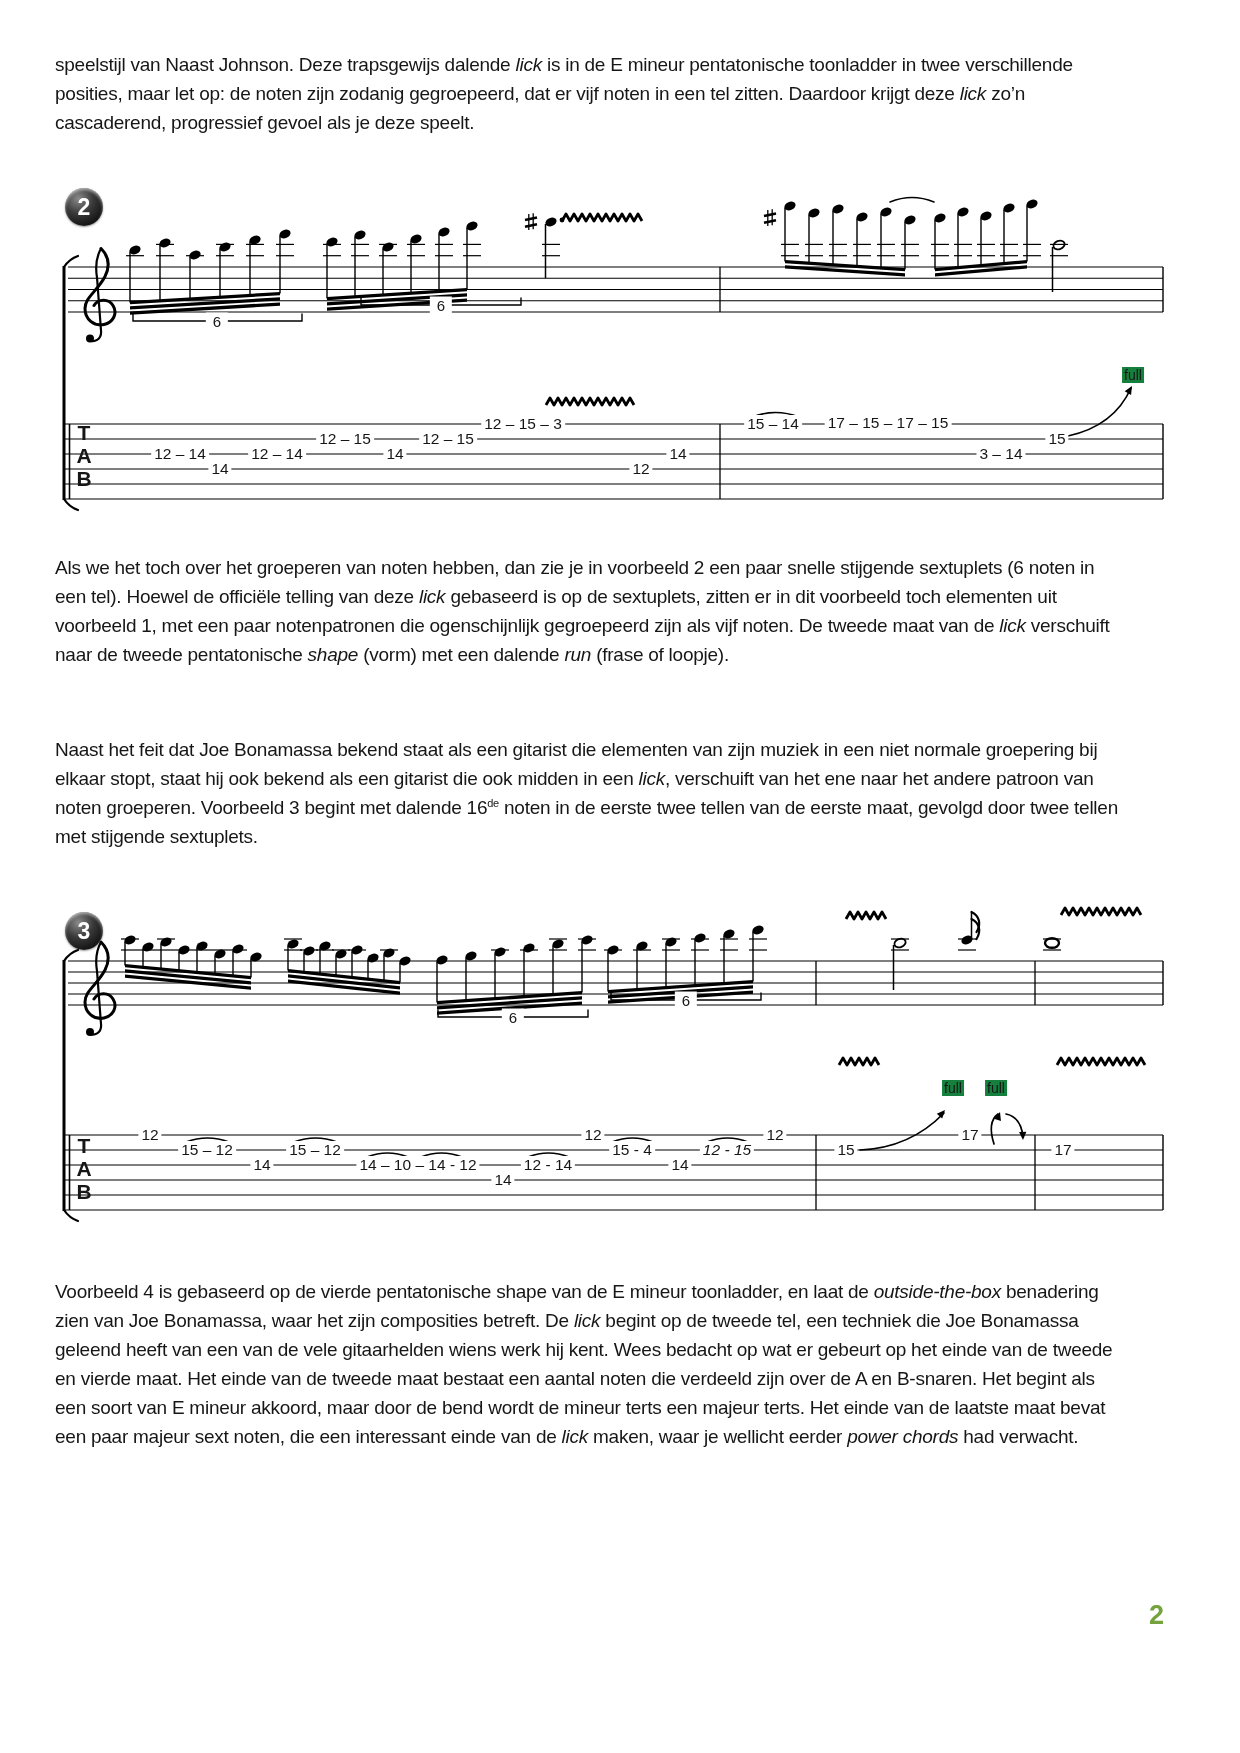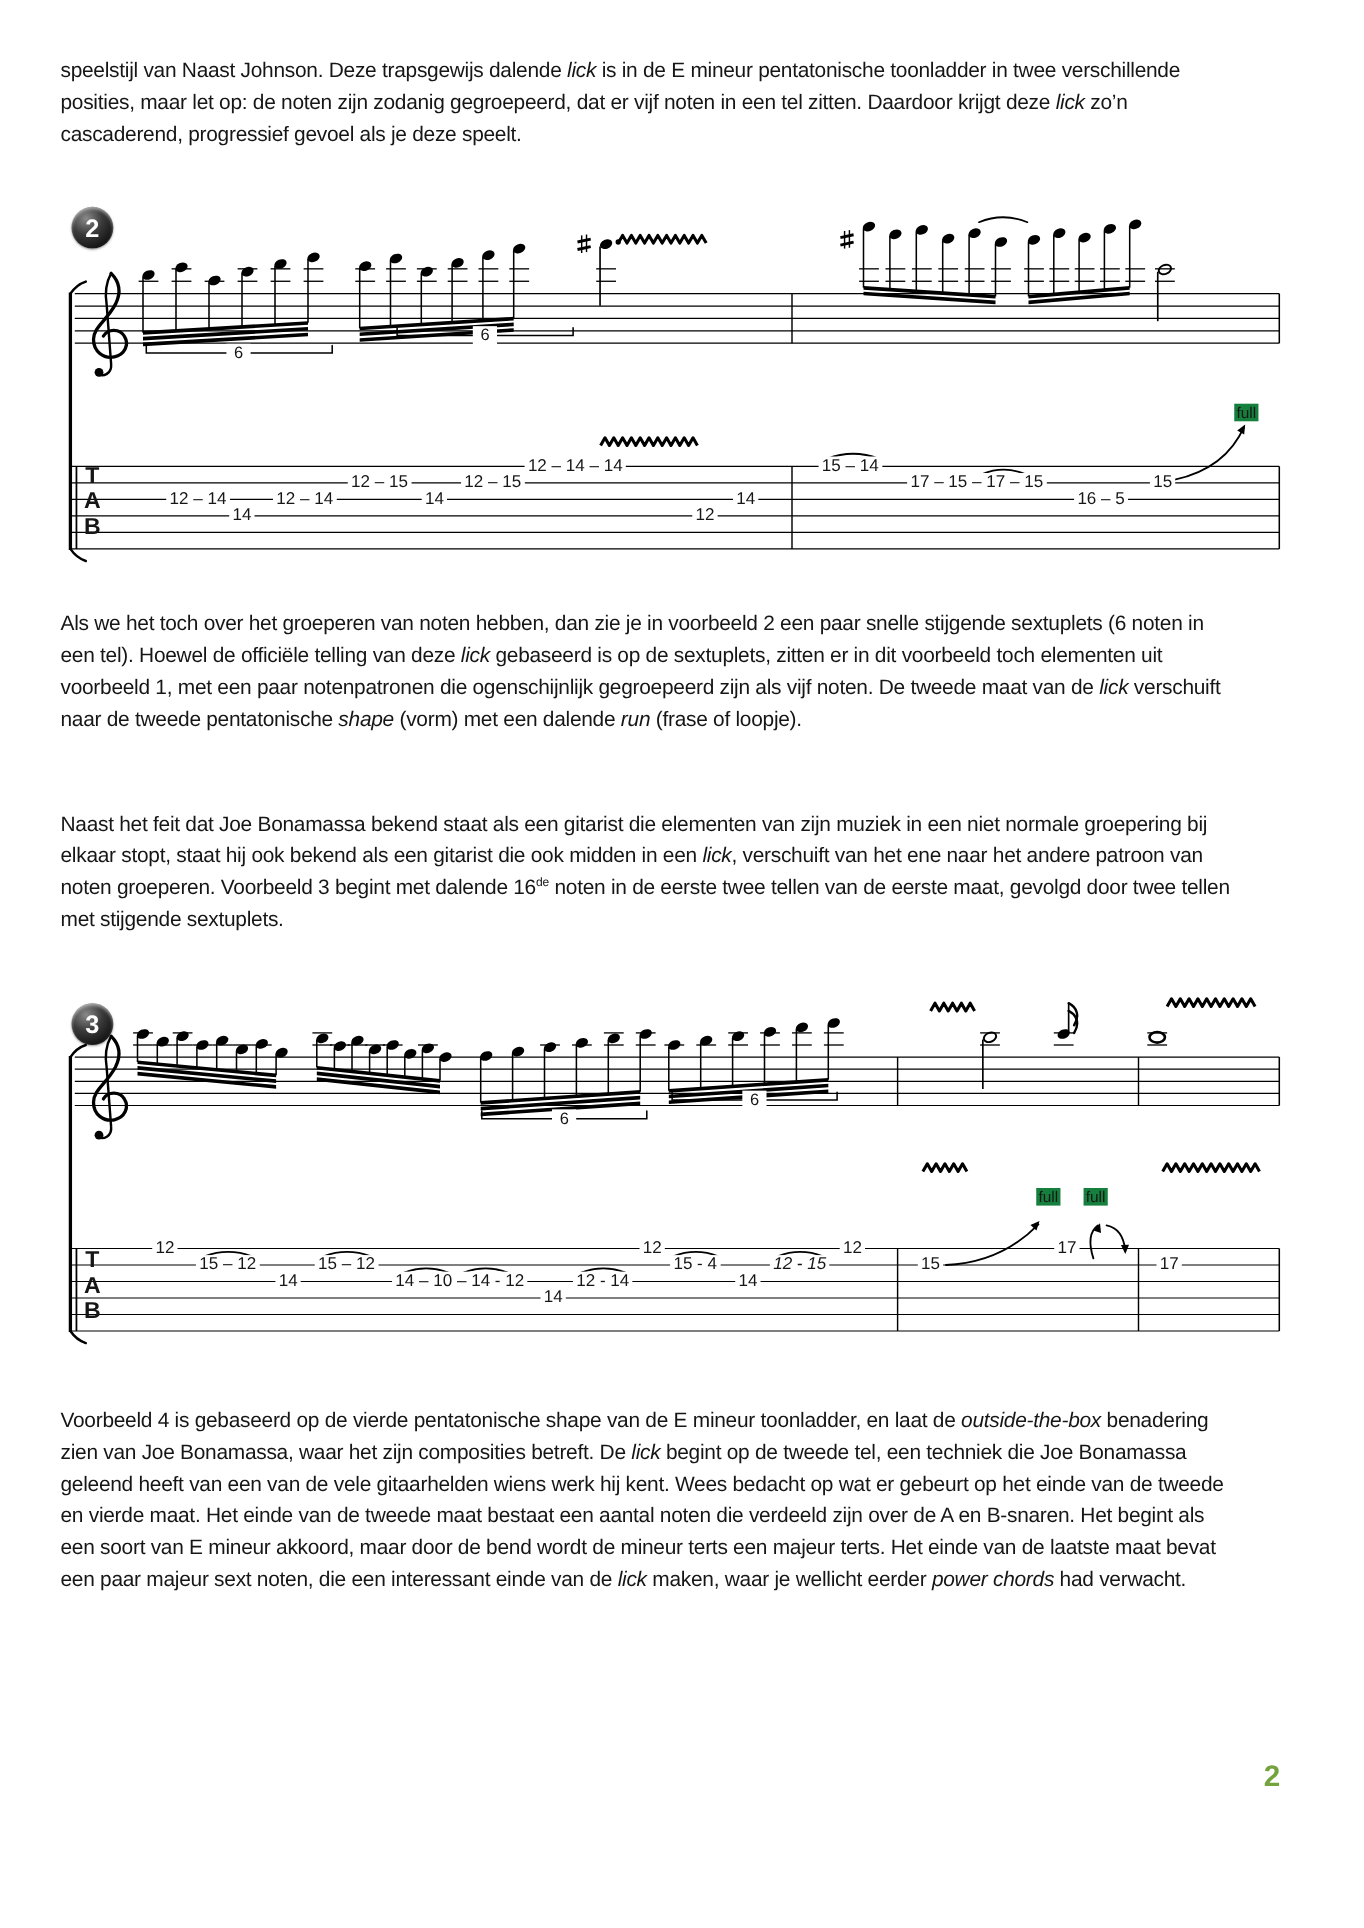--- a/index.html
+++ b/index.html
@@ -185,31 +185,31 @@
       </svg>
     <div class="badge" style="left:65px;top:28px">
       <span>2</span>
     </div>
   <span class="tabletter" style="left: 84px; top: 273px;">T</span>
       <span class="tabletter" style="left: 84px; top: 296px;">A</span>
       <span class="tabletter" style="left: 84px; top: 319px;">B</span>
       <span class="tuplet" style="left: 217px; top: 161px;">6</span>
       <span class="tuplet" style="left: 441px; top: 145px;">6</span>
       <span class="bendlabel" style="left: 1133px; top: 215px;">full</span>
-      <span class="tabnum" style="left: 523px; top: 264px;">12 – 14 – 14</span>
+      <span class="tabnum" style="left: 523px; top: 264px;">12 – 15 – 3</span>
       <span class="tabnum" style="left: 773px; top: 264px;">15 – 14</span>
       <span class="tabnum" style="left: 345px; top: 279px;">12 – 15</span>
       <span class="tabnum" style="left: 448px; top: 279px;">12 – 15</span>
-      <span class="tabnum" style="left: 888px; top: 279px;">17 – 15 – 17 – 15</span>
+      <span class="tabnum" style="left: 888px; top: 263px;">17 – 15 – 17 – 15</span>
       <span class="tabnum" style="left: 1057px; top: 279px;">15</span>
       <span class="tabnum" style="left: 180px; top: 294px;">12 – 14</span>
       <span class="tabnum" style="left: 277px; top: 294px;">12 – 14</span>
       <span class="tabnum" style="left: 395px; top: 294px;">14</span>
       <span class="tabnum" style="left: 678px; top: 294px;">14</span>
-      <span class="tabnum" style="left: 1001px; top: 294px;">16 – 5</span>
+      <span class="tabnum" style="left: 1001px; top: 294px;">3 – 14</span>
       <span class="tabnum" style="left: 220px; top: 309px;">14</span>
       <span class="tabnum" style="left: 641px; top: 309px;">12</span>
     </section>
 
   <p class="para" style="top:553px"><span>Als we het toch over het groeperen van noten hebben, dan zie je in voorbeeld 2 een paar snelle stijgende sextuplets (6 noten in een tel). Hoewel de officiële telling van deze </span><i>lick</i><span> gebaseerd is op de sextuplets, zitten er in dit voorbeeld toch elementen uit voorbeeld 1, met een paar notenpatronen die ogenschijnlijk gegroepeerd zijn als vijf noten. De tweede maat van de </span><i>lick</i><span> verschuift naar de tweede pentatonische </span><i>shape</i><span> (vorm) met een dalende </span><i>run</i><span> (frase of loopje).</span></p>
   <p class="para" style="top:735px"><span>Naast het feit dat Joe Bonamassa bekend staat als een gitarist die elementen van zijn muziek in een niet normale groepering bij elkaar stopt, staat hij ook bekend als een gitarist die ook midden in een </span><i>lick</i><span>, verschuift van het ene naar het andere patroon van noten groeperen. Voorbeeld 3 begint met dalende 16</span><sup>de</sup><span> noten in de eerste twee tellen van de eerste maat, gevolgd door twee tellen met stijgende sextuplets.</span></p>
 
   <section class="example" style="top:900px;height:345px">
     <svg width="1240" height="345" viewBox="0 0 1240 345">
         <line x1="68" y1="61" x2="1163" y2="61" stroke="#000" stroke-width="1.1"></line>

